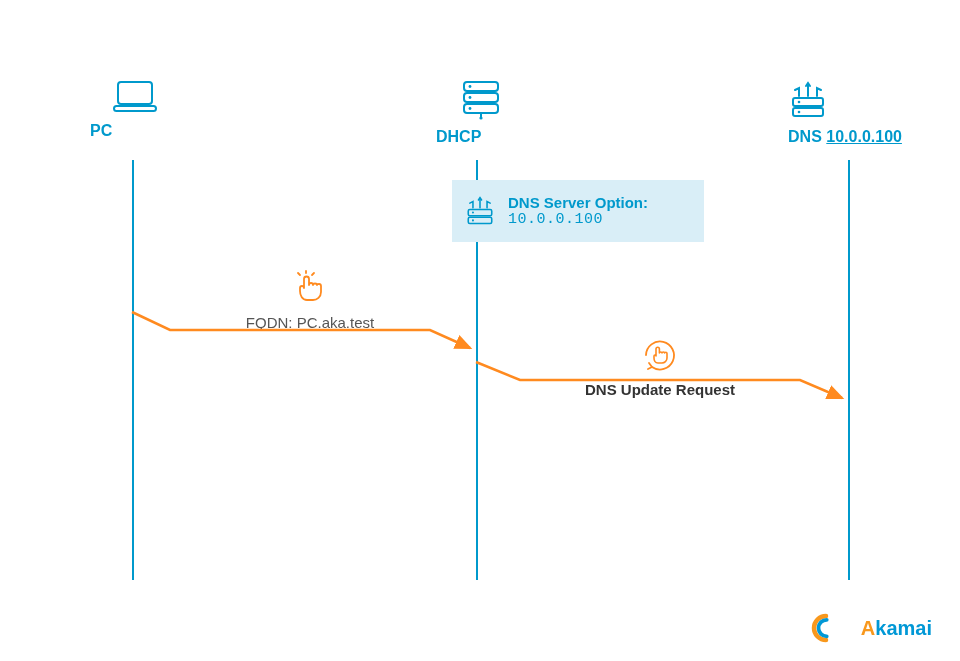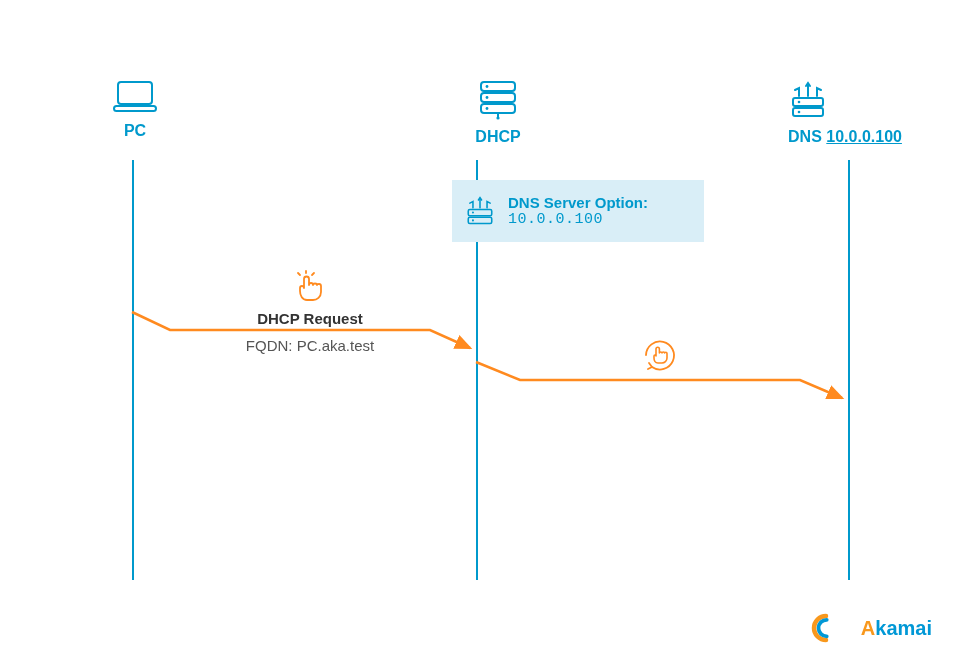--- a/index.html
+++ b/index.html
@@ -28,32 +28,31 @@
     height:420px;
   }
   #ll-pc  { left:132px; }
   #ll-dhcp{ left:476px; }
   #ll-dns { left:848px; }
 
   
   .node{
     position:absolute;
     top:80px;
-    text-align:center;
     color:var(--blue);
     font-weight:700;
     font-size:16px;
   }
   .node .icon{
     display:block;
     margin:0 auto 8px auto;
     color:var(--blue);
   }
   #node-pc  { left: 90px; width:90px; }
-  #node-dhcp{ left:453px; width:90px; }
+  #node-dhcp{ left:436px; width:90px; }
   #node-dns { left:745px; width:200px; text-align:center;}
   #node-dns .icon{margin-left:40px;}
   .underline{ text-decoration:underline; }
 
   
   .opt-box{
     position:absolute;
     left:452px;
     top:180px;
     width:232px;
@@ -171,30 +170,30 @@
     <div class="opt-title">DNS Server Option:</div>
     <div class="opt-ip">10.0.0.100</div>
   </div>
 </div>
 
 <div id="msg1" class="msg">
   <svg class="hand-icon" width="32" height="34" viewBox="0 0 32 34">
     <path d="M13 30 C8 30 6 25 6 21 L6 18 C6 17 7 16 8 16 C9 16 10 17 10 18 L10 9 C10 7.5 11 6.5 12.5 6.5 C14 6.5 15 7.5 15 9 L15 15 C15 14 16 13 17 13 C18 13 19 14 19 15 C19 14 20 13.5 21 13.5 C22 13.5 23 14 23 15 C23 14.5 24 14 25 14 C26 14 27 15 27 16 L27 22 C27 27 23 30 19 30 Z" fill="none" stroke="currentColor" stroke-width="1.8" stroke-linejoin="round"></path>
     <path d="M6 5 L4 3 M12 3 L12 1 M18 5 L20 3" stroke="currentColor" stroke-width="1.8" stroke-linecap="round"></path>
   </svg>
-  <div class="title">DHCP Request</div>
   <div class="sub">FQDN: PC.aka.test</div>
 </div>
 
 <div id="msg2" class="msg">
   <svg class="hand-icon" width="40" height="40" viewBox="0 0 40 40">
     <path d="M6 20 A14 14 0 1 1 12 32" fill="none" stroke="currentColor" stroke-width="1.8" stroke-linecap="round"></path>
     <path d="M9 28 L12 32 L8 34" fill="none" stroke="currentColor" stroke-width="1.8" stroke-linecap="round" stroke-linejoin="round"></path>
     <path d="M18 28 C15 28 14 25 14 23 L14 21 C14 20.4 14.5 20 15 20 C15.6 20 16 20.4 16 21 L16 14 C16 13 16.8 12.3 17.7 12.3 C18.6 12.3 19.4 13 19.4 14 L19.4 18 C19.4 17.4 20 17 20.7 17 C21.4 17 22 17.4 22 18 C22 17.5 22.6 17 23.3 17 C24 17 24.6 17.5 24.6 18 C24.6 17.7 25.2 17.3 25.8 17.3 C26.5 17.3 27 17.9 27 18.5 L27 23 C27 26 24.5 28 22 28 Z" fill="none" stroke="currentColor" stroke-width="1.6" stroke-linejoin="round"></path>
   </svg>
+  <div class="title">DNS Update Request</div>
 </div>
 
 <svg class="arrows">
   <defs>
     <marker id="arrowhead" markerWidth="8" markerHeight="8" refX="6" refY="3" orient="auto">
       <path d="M0,0 L7,3 L0,6 Z" fill="#ff8a1f"></path>
     </marker>
   </defs>
 
   <path d="M132 312 L170 330 L430 330 L470 348" fill="none" stroke="#ff8a1f" stroke-width="2.5" marker-end="url(#arrowhead)"></path>

